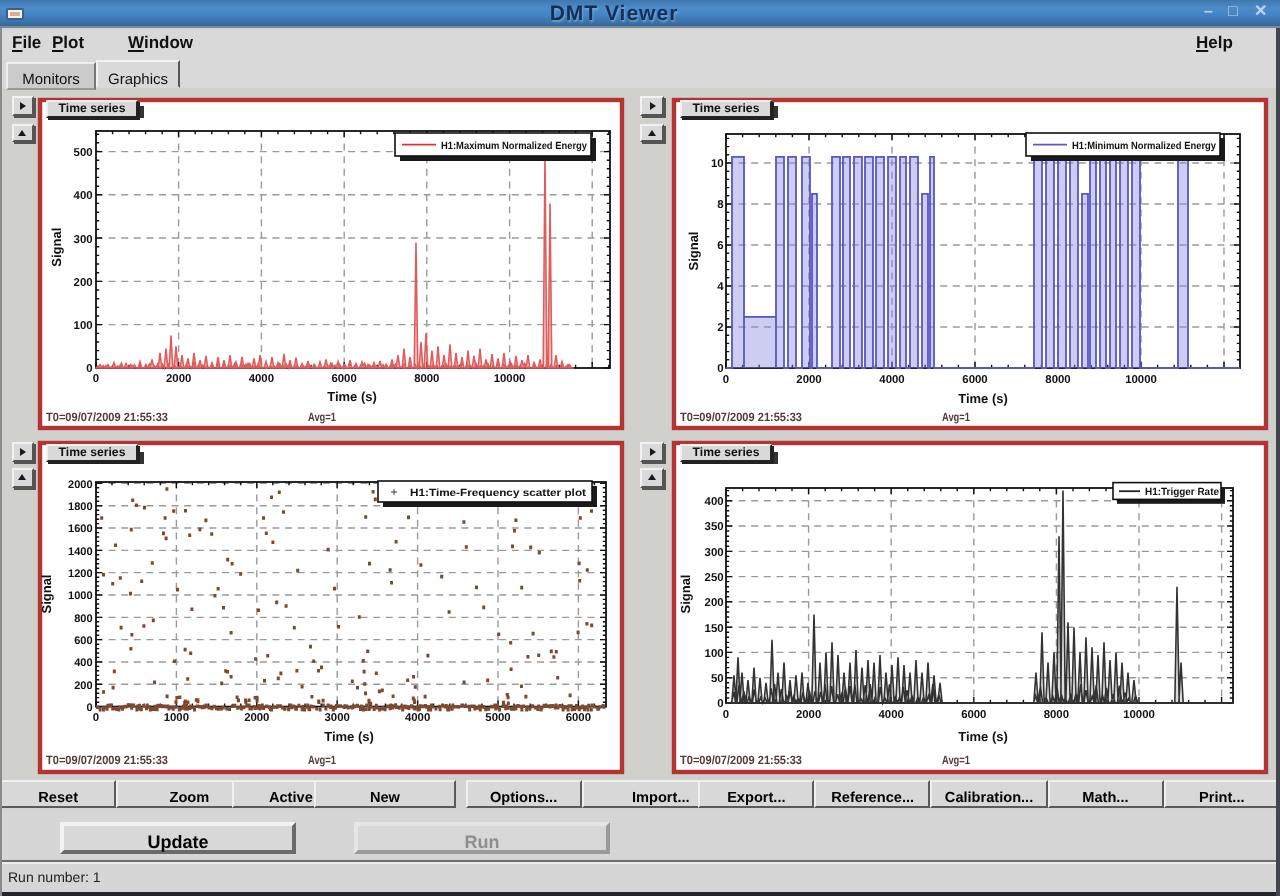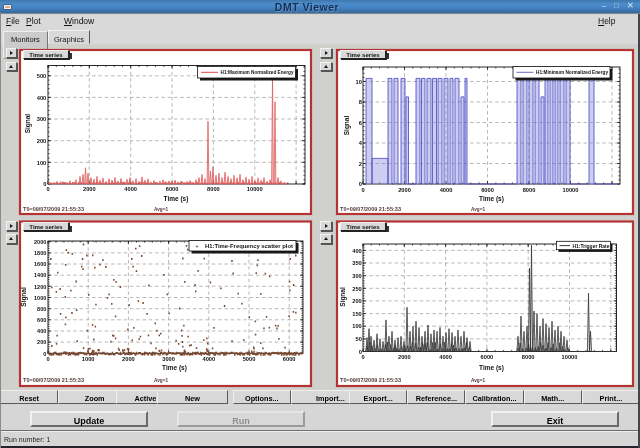--- a/index.html
+++ b/index.html
@@ -7,24 +7,24 @@
   background:linear-gradient(#3e77ac 0%, #4c8cca 30%, #4585c5 55%, #36689a 100%);
   border-bottom:1px solid #7a8a98; }
 #titletext { position:absolute; left:0; top:1px; width:614px; text-align:center;
   font-size:10.5px; font-weight:bold; color:#142e57; letter-spacing:0.5px;
   text-shadow:0.5px 1px 1px rgba(150,195,235,0.55); }
 #wicon { position:absolute; left:3px; top:3.5px; width:9px; height:6px; background:#f4f1ea;
   border:1px solid #3d608a; border-radius:1px; }
 #wicon:before { content:''; position:absolute; left:1px; top:1.5px; width:5px; height:2px; background:#d8b090; }
 .wbtn { position:absolute; top:1px; color:#c4d8ee; font-size:8px; font-weight:bold; opacity:0.95; }
 #menubar { position:absolute; left:0; top:15px; width:640px; height:14px; background:#d9d9d9; }
-.mi { position:absolute; top:1px; font-size:8.5px; color:#111; }
+.mi { position:absolute; top:1px; font-size:8.5px; color:#111;font-weight:bold; }
 #tabs { position:absolute; left:0; top:29px; width:640px; height:15px; background:#d9d9d9; }
 .tab { position:absolute; font-size:7.5px; color:#111; text-align:center; }
-#tab1 { left:3px; top:2px; width:45px; height:28px; background:#cbcbcb; padding-top:3px;
+#tab1 { left:3px; top:2px; width:45px; height:14px; background:#cbcbcb; padding-top:3px;
   border:1px solid; border-color:#eee #777 #999 #eee; }
 #tab2 { left:48px; top:1px; width:42px; height:14px; background:#d9d9d9; padding-top:3.5px;
   border:1px solid; border-color:#f2f2f2 #555 transparent #f2f2f2; }
 #content { position:absolute; left:0; top:44px; width:640px; height:346px; background:#d0d0cd; }
 .phdr { position:absolute; width:46px; height:9px; background:#d9d9d9; z-index:5;
   border:1px solid; border-color:#f0f0f0 #222 #222 #f0f0f0; box-shadow:1px 1px 0 #222;
   font-size:6.1px; font-weight:bold; color:#111; text-align:center; line-height:7.6px; }
 .phdr:after { content:''; position:absolute; right:-3.5px; top:2.5px; width:1.5px; height:6px; background:#333; }
 .pbtn { position:absolute; width:11.5px; height:9.8px; background:#d9d9d9; z-index:5;
   border:1px solid; border-color:#f2f2f2 #555 #555 #f2f2f2; box-shadow:1px 1px 0 #555; }
@@ -213,20 +213,19 @@
     <div class="b1" style="left:290.91px;width:79px">Import...</div>
     <div class="b1" style="left:349.09px;width:58.18px">Export...</div>
     <div class="b1" style="left:407.27px;width:58.18px">Reference...</div>
     <div class="b1" style="left:465.45px;width:58.18px">Calibration...</div>
     <div class="b1" style="left:523.64px;width:58.18px">Math...</div>
     <div class="b1" style="left:581.82px;width:58.18px">Print...</div>
   </div>
 <div id="row2">
     <div class="b2" style="left:30px;width:118px"><b>Update</b></div>
     <div class="b2 dis" style="left:177px;width:128px">Run</div>
-    <div class="b2" style="left:491px;width:128px"><b>Exit</b></div>
   </div>
 <div id="status">
     <span>Run number: 1</span>
   </div>
 <div id="bottedge"></div>
 <div id="rightedge"></div>
 <div id="leftedge"></div>
 
 </body></html>

